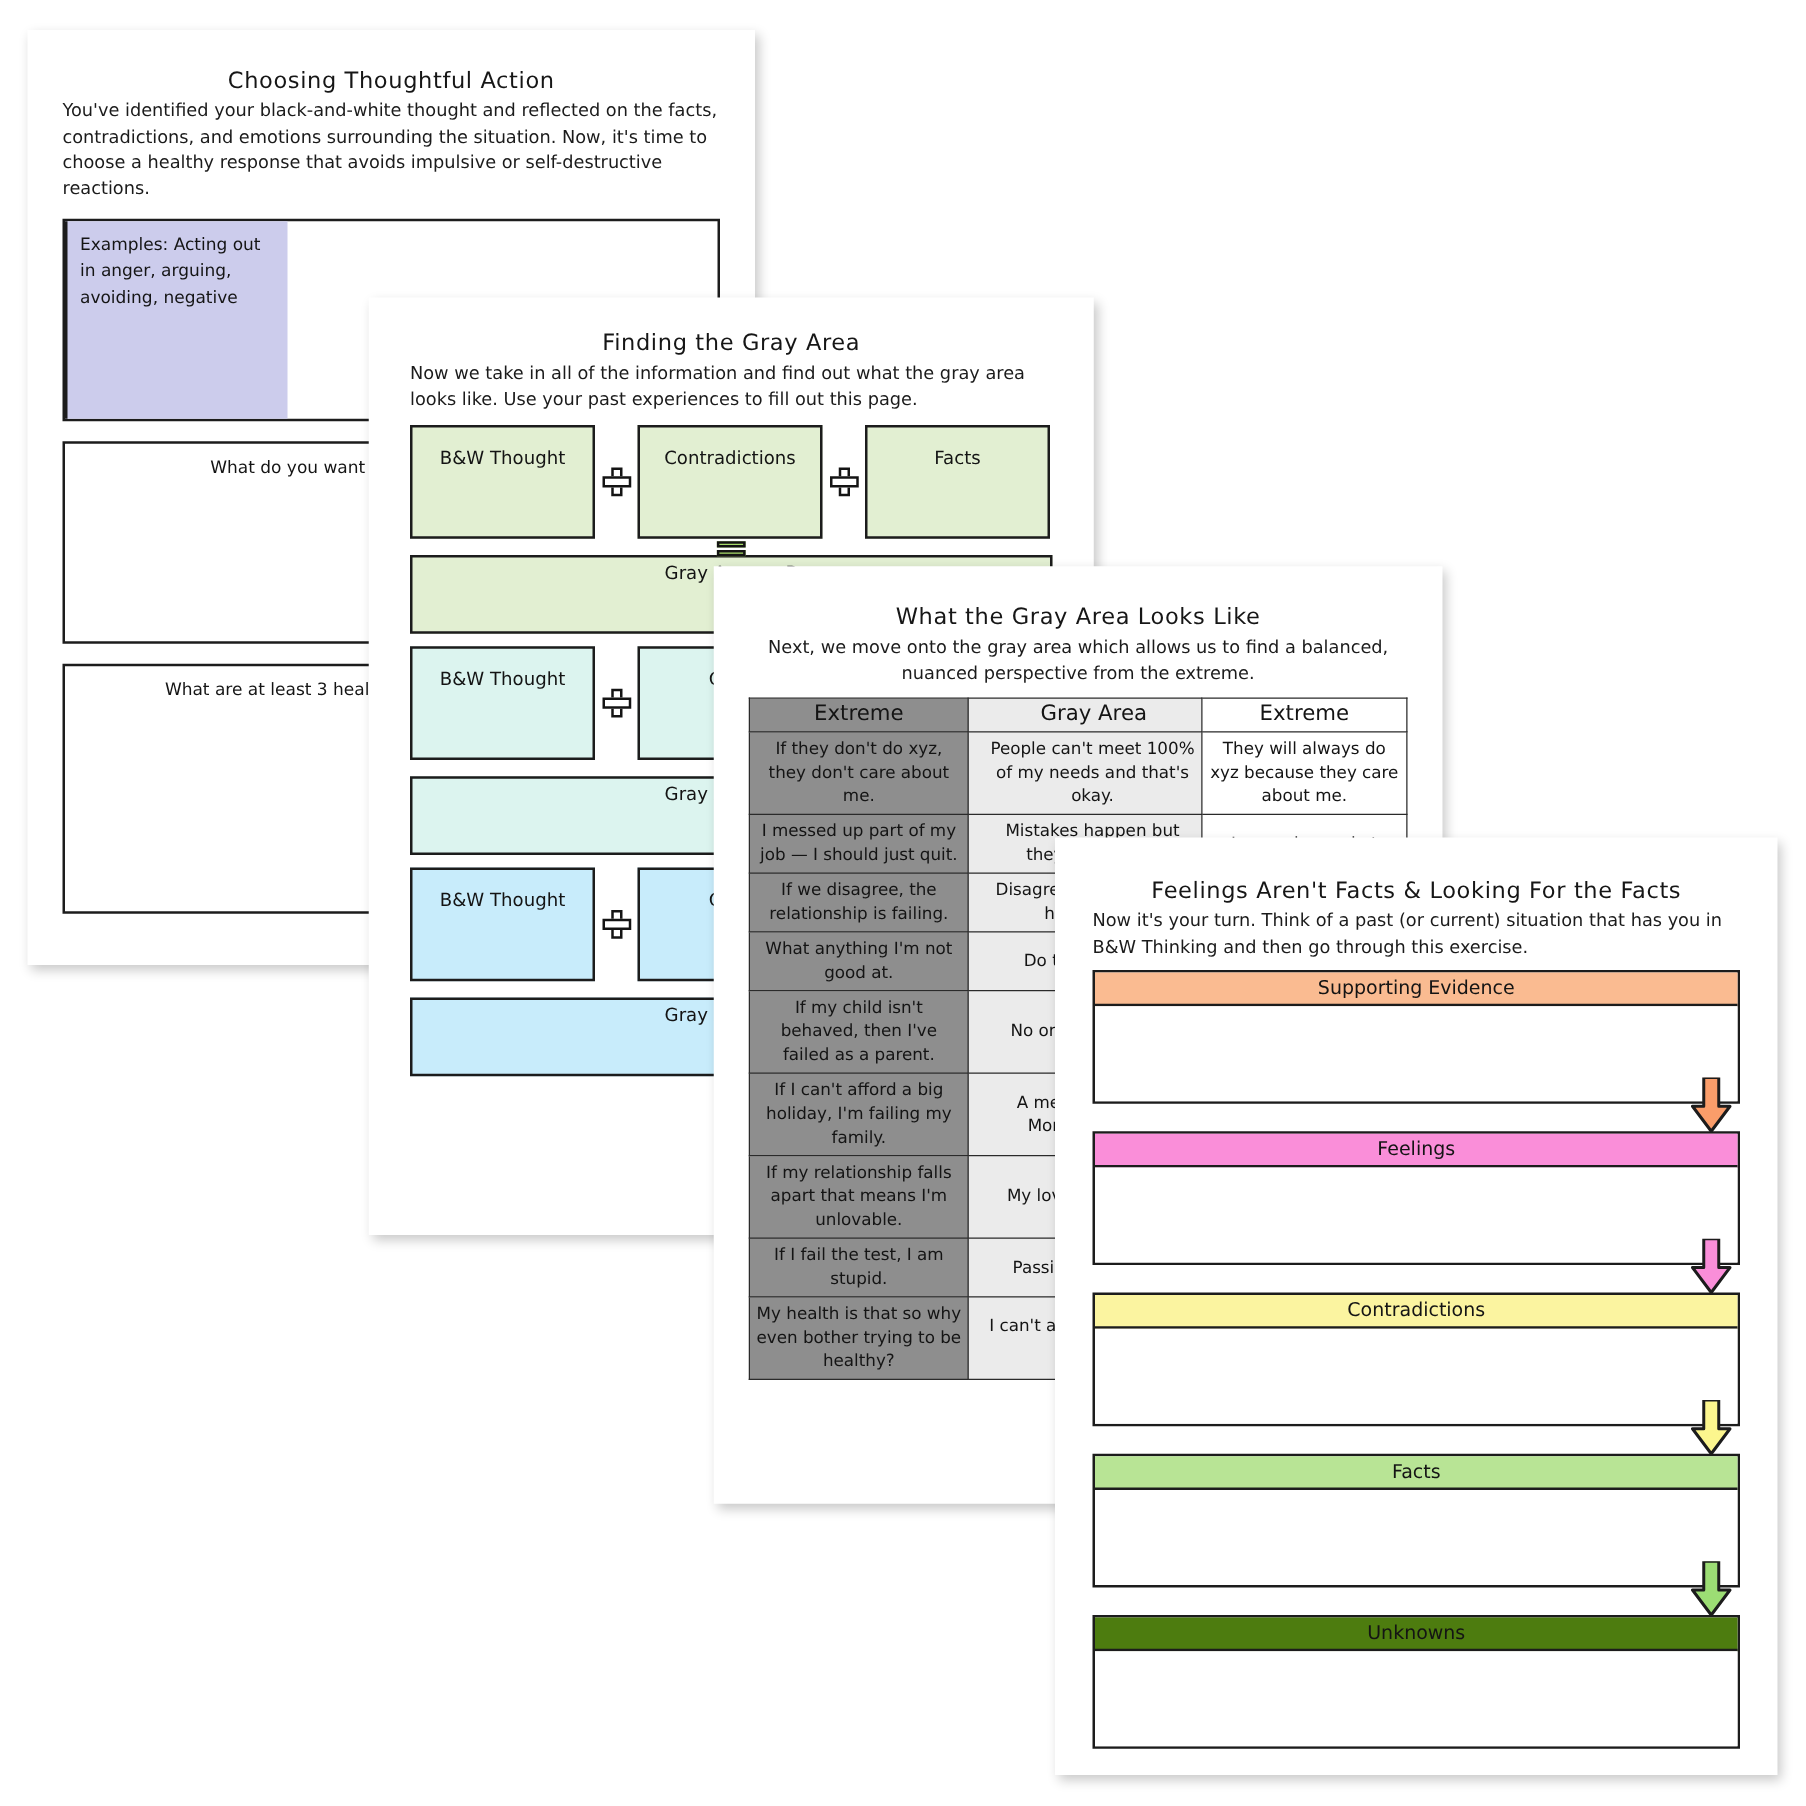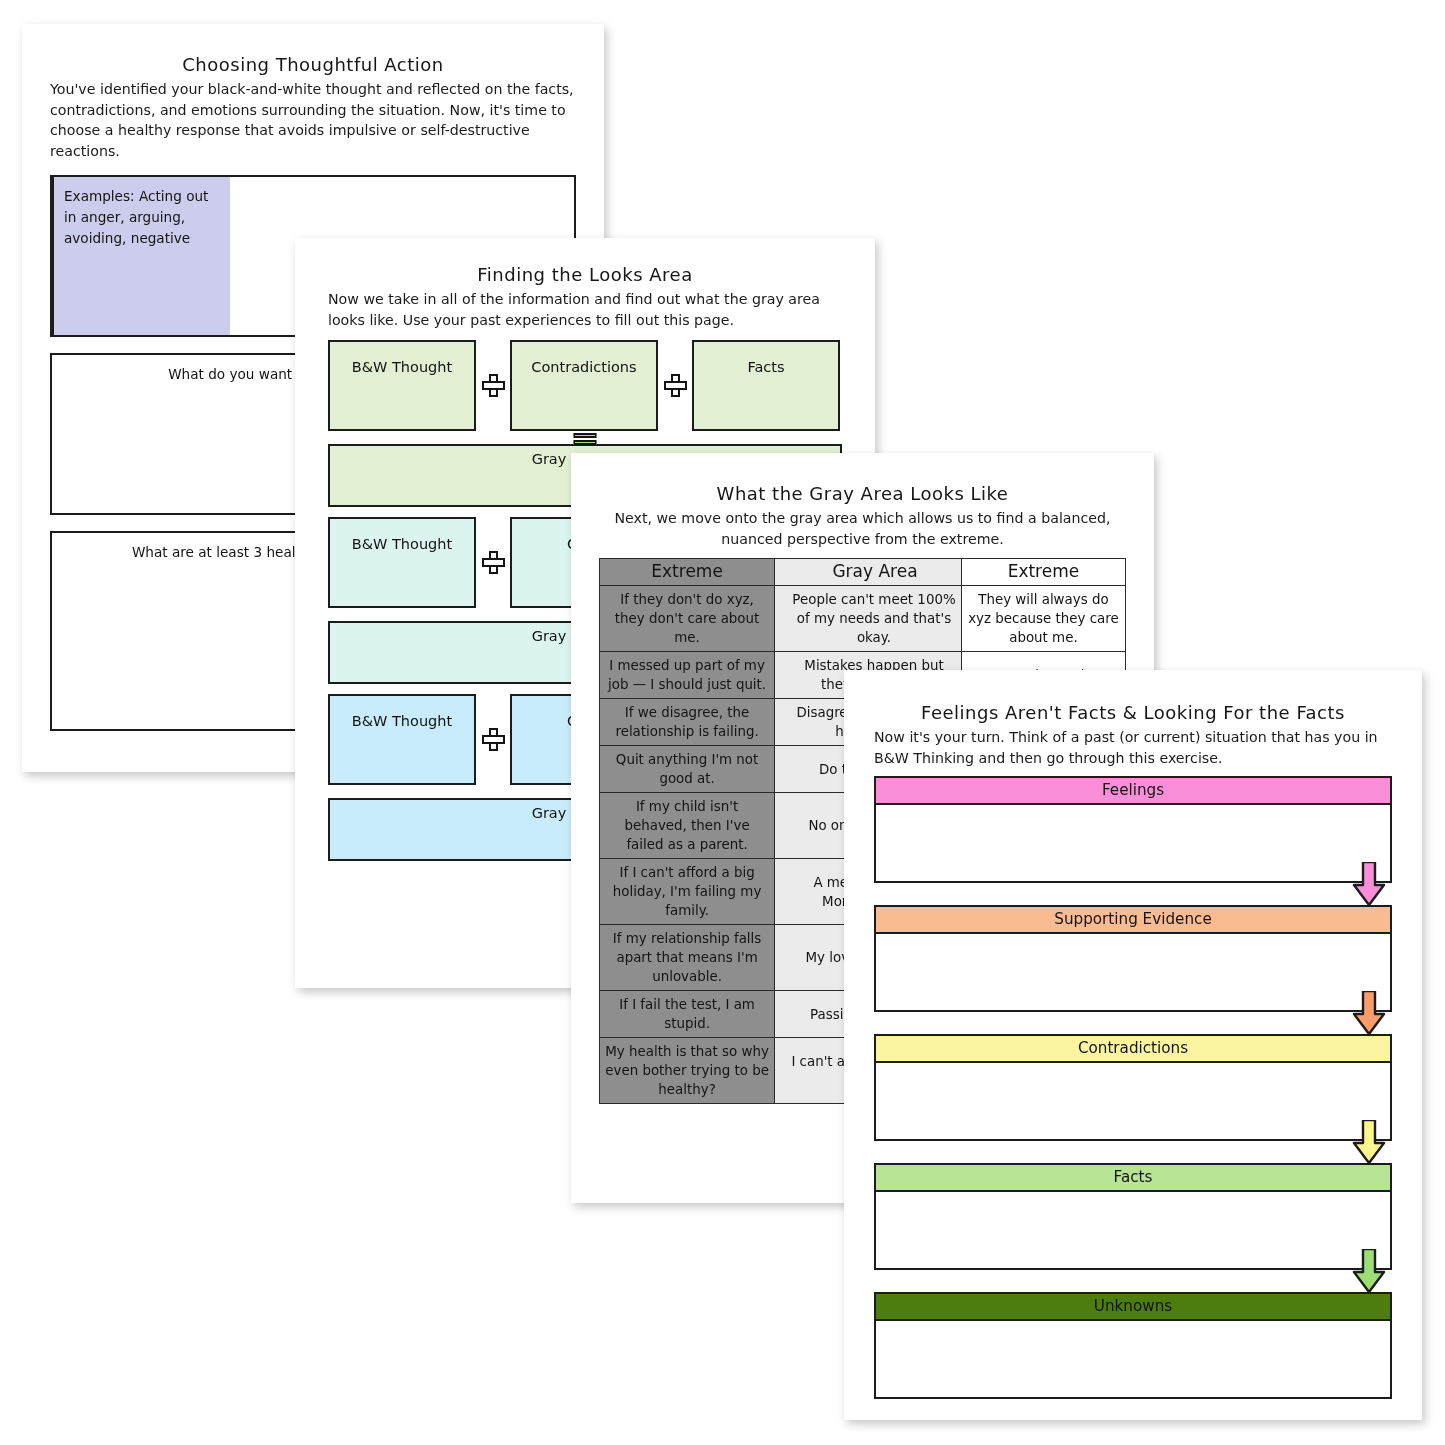--- a/index.html
+++ b/index.html
@@ -247,21 +247,21 @@
     <div class="p1-row box-b">
       <div class="p1-q hand">What do you want to feel or this situation?</div>
     </div>
 
     <div class="p1-row box-c">
       <div class="p1-q hand">What are at least 3 healthy could respond to this situ</div>
     </div>
   </div>
 
   <div class="sheet" id="page2">
-    <h1 class="p-title hand">Finding the Looks Area</h1>
+    <h1 class="p-title hand">Finding the Gray Area</h1>
     <p class="p-sub left hand">Now we take in all of the information and find out what the gray area looks like. Use your past experiences to fill out this page.</p>
 
     <div class="grp">
       <div class="trio">
         <div class="cell g1 hand">B&amp;W Thought</div>
         <div class="op">
             <span class="plus-ico"></span>
           </div>
         <div class="cell g1 hand">Contradictions</div>
         <div class="op">
@@ -348,21 +348,21 @@
           <td class="c-ext hand">I messed up part of my job — I should just quit.</td>
           <td class="c-gray hand">Mistakes happen but they're op learn</td>
           <td class="c-white hand">I am only good at</td>
         </tr>
         <tr>
           <td class="c-ext hand">If we disagree, the relationship is failing.</td>
           <td class="c-gray hand">Disagreeme relationshi handle ther</td>
           <td class="c-white hand"></td>
         </tr>
         <tr>
-          <td class="c-ext hand">Quit anything I'm not good at.</td>
+          <td class="c-ext hand">What anything I'm not good at.</td>
           <td class="c-gray hand">Do things I'm no</td>
           <td class="c-white hand"></td>
         </tr>
         <tr>
           <td class="c-ext hand">If my child isn't behaved, then I've failed as a parent.</td>
           <td class="c-gray hand">No one is p has ups</td>
           <td class="c-white hand"></td>
         </tr>
         <tr>
           <td class="c-ext hand">If I can't afford a big holiday, I'm failing my family.</td>
@@ -386,38 +386,38 @@
         </tr>
       </tbody>
     </table>
   </div>
 
   <div class="sheet" id="page4">
     <h1 class="p-title hand">Feelings Aren't Facts &amp; Looking For the Facts</h1>
     <p class="p-sub left hand">Now it's your turn. Think of a past (or current) situation that has you in B&amp;W Thinking and then go through this exercise.</p>
 
     <div class="stack">
+
+      <div class="fblock">
+        <div class="fhead hand" style="background:#fabb91;">Supporting Evidence</div>
+        <div class="fbody"></div>
+        <svg class="arrow" viewBox="0 0 34 45">
+          <polygon points="11,0 23,0 23,23 32,23 17,43 2,23 11,23" fill="#fa9d6a" stroke="#1c1c1c" stroke-width="2.4" stroke-linejoin="round"></polygon>
+        </svg>
+      </div>
 
       <div class="fblock">
         <div class="fhead hand" style="background:#fa8ed9;">Feelings</div>
         <div class="fbody"></div>
         <svg class="arrow" viewBox="0 0 34 45">
           <polygon points="11,0 23,0 23,23 32,23 17,43 2,23 11,23" fill="#fa8ed9" stroke="#1c1c1c" stroke-width="2.4" stroke-linejoin="round"></polygon>
         </svg>
       </div>
 
       <div class="fblock">
-        <div class="fhead hand" style="background:#fabb91;">Supporting Evidence</div>
-        <div class="fbody"></div>
-        <svg class="arrow" viewBox="0 0 34 45">
-          <polygon points="11,0 23,0 23,23 32,23 17,43 2,23 11,23" fill="#fa9d6a" stroke="#1c1c1c" stroke-width="2.4" stroke-linejoin="round"></polygon>
-        </svg>
-      </div>
-
-      <div class="fblock">
         <div class="fhead hand" style="background:#fbf4a0;">Contradictions</div>
         <div class="fbody"></div>
         <svg class="arrow" viewBox="0 0 34 45">
           <polygon points="11,0 23,0 23,23 32,23 17,43 2,23 11,23" fill="#fcf68e" stroke="#1c1c1c" stroke-width="2.4" stroke-linejoin="round"></polygon>
         </svg>
       </div>
 
       <div class="fblock">
         <div class="fhead hand" style="background:#b8e495;">Facts</div>
         <div class="fbody"></div>

